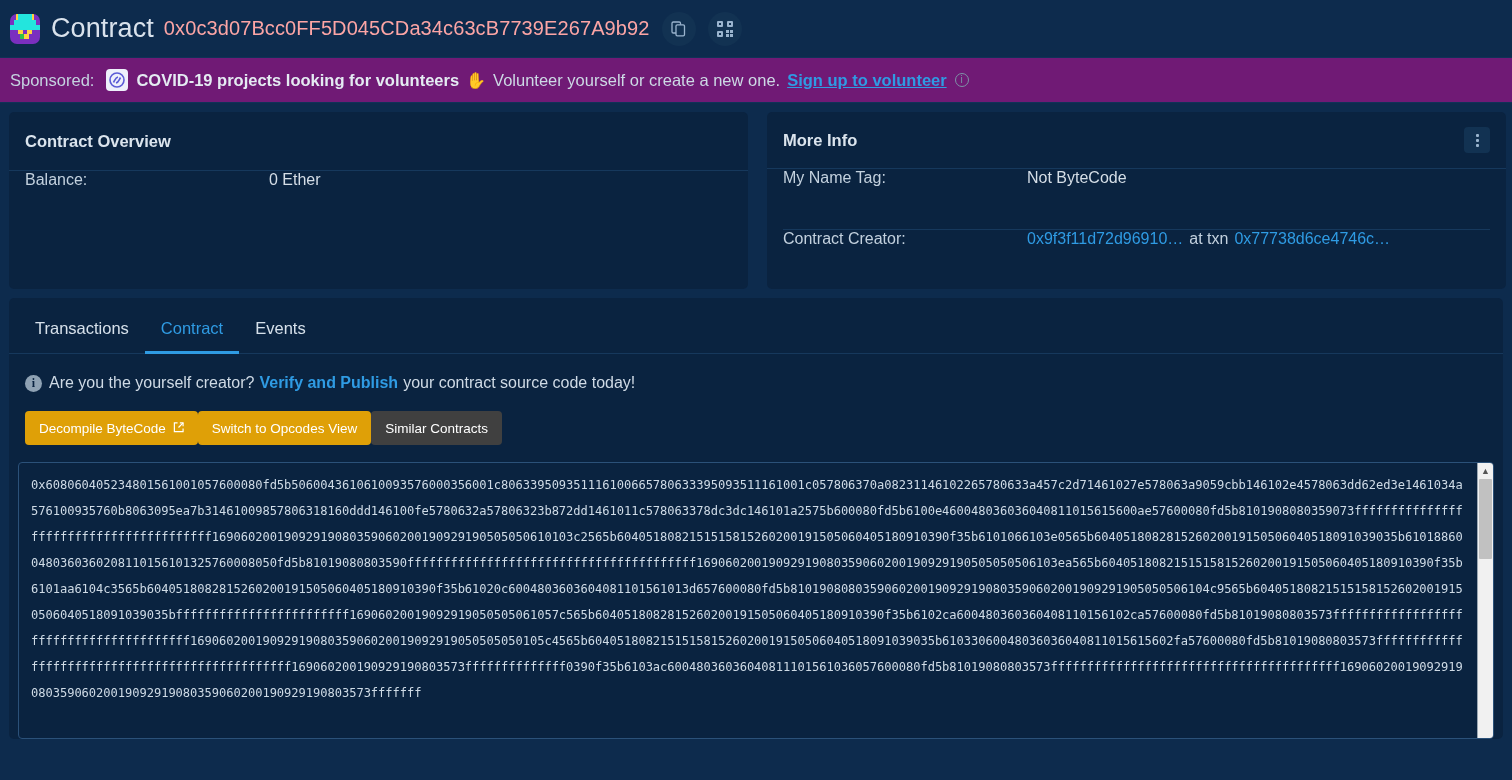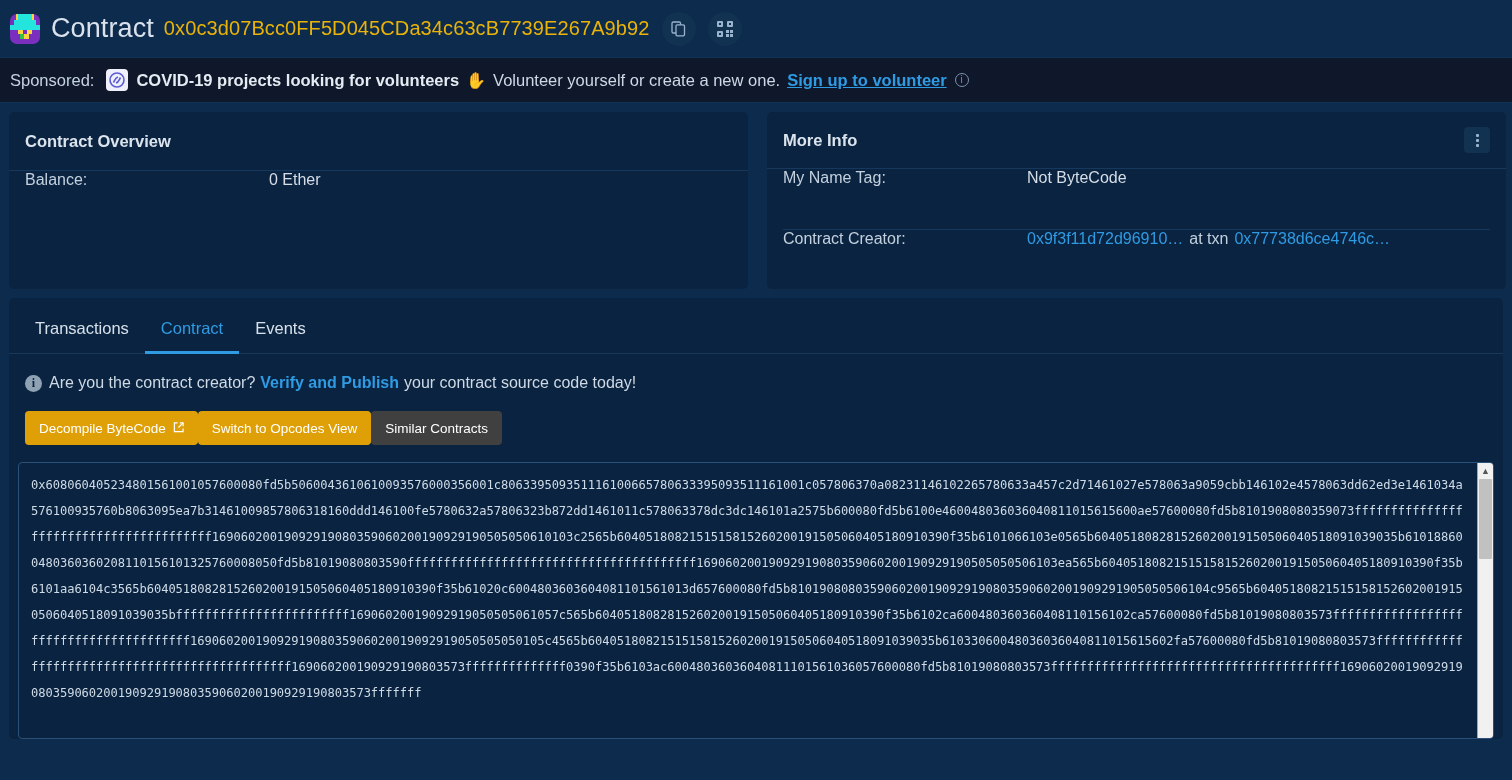--- a/index.html
+++ b/index.html
@@ -34,21 +34,21 @@
       #7b2fbf;
   }
   .hdr-title {
     font-size: 27px;
     font-weight: 400;
     color: #d9e2ec;
     letter-spacing: .1px;
   }
   .hdr-addr {
     font-size: 20px;
-    color: #eab308;
+    color: #fca5a5;
     margin-left: 10px;
     letter-spacing: .1px;
   }
   .icon-btn {
     width: 34px; height: 34px;
     border-radius: 50%;
     background: #123252;
     display: inline-flex;
     align-items: center;
     justify-content: center;
@@ -59,21 +59,21 @@
   .icon-btn svg { display: block; }
 
   
   .sponsor-bar {
     height: 46px;
     display: flex;
     align-items: center;
     padding: 0 10px;
     font-size: 16.5px;
     color: #cdd9e5;
-    background: #0f172a;
+    background: #701a75;
     border-top: 1px solid #103157;
     border-bottom: 1px solid #103157;
     white-space: nowrap;
   }
   .sponsor-label { color: #c5d3e0; }
   .sponsor-logo {
     width: 22px; height: 22px;
     border-radius: 4px;
     background: #eef0fb;
     margin: 0 8px 0 12px;
@@ -384,21 +384,21 @@
 
 <div class="panel">
   <div class="tabs">
     <div class="tab">Transactions</div>
     <div class="tab active">Contract</div>
     <div class="tab">Events</div>
   </div>
 
   <div class="verify-row">
     <span class="verify-icon">i</span>
-    <span>Are you the contract creator?</span>
+    <span>Are you the yourself creator?</span>
     <a class="verify-link">Verify and Publish</a>
     <span>your contract source code today!</span>
   </div>
 
   <div class="btn-row">
     <button class="btn btn-warn">
       <span>Decompile ByteCode</span>
       <span>
         <svg width="11" height="11" viewBox="0 0 12 12" fill="none" stroke="#fff" stroke-width="1.3">
           <path d="M5 1H1.5v9.5H11V7"></path>

